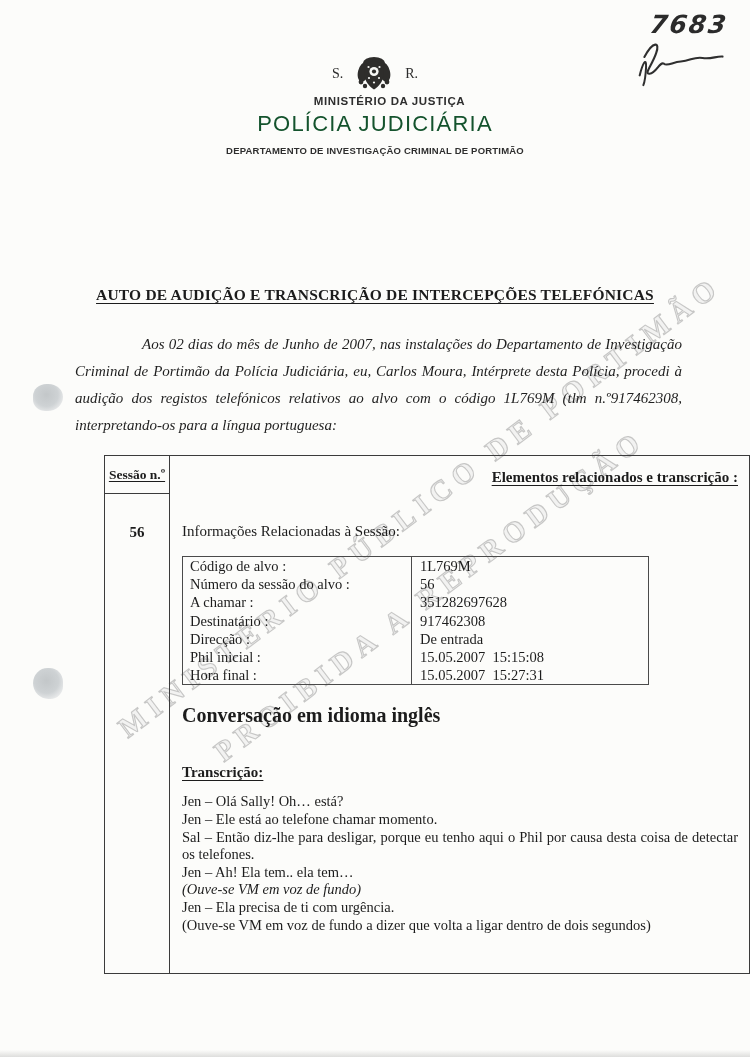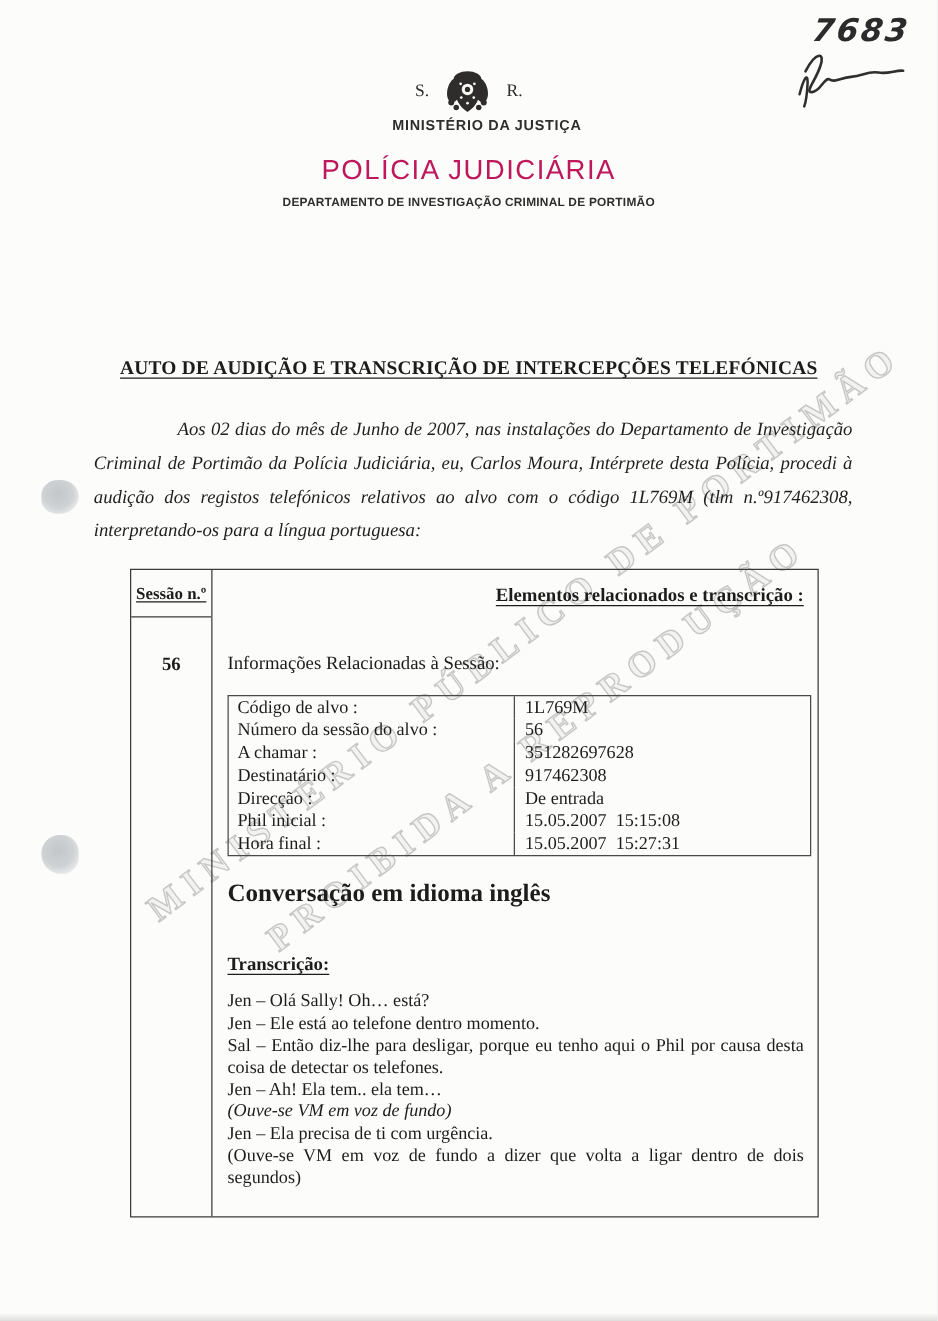--- a/index.html
+++ b/index.html
@@ -14,21 +14,21 @@
     font-family:"DejaVu Sans", sans-serif; font-style:italic; font-weight:bold;
     font-size:25px; letter-spacing:2px; color:#2b2b2b; transform:rotate(4deg) skewX(-8deg);
     padding-left:22px;
   }
   .hw-scribble { position:absolute; left:0; top:28px; }
   
   .header { position:absolute; left:0; top:55px; width:100%; text-align:center; z-index:2; }
   .sr-row { display:flex; align-items:center; justify-content:center; gap:13px; height:38px; }
   .sr-letter { font-family:"Liberation Serif", serif; font-size:14px; color:#2c2c2c; }
   .ministry { margin-top:2px; font-family:"Liberation Sans", sans-serif; font-weight:bold; font-size:11.5px; letter-spacing:0.6px; color:#2e2e2e;padding-left:29px; }
-  .org { margin-top:16px; font-family:"Liberation Sans", sans-serif; font-weight:400; font-size:22px; letter-spacing:1.2px; color:#be185d; }
+  .org { margin-top:4px; font-family:"Liberation Sans", sans-serif; font-weight:400; font-size:22px; letter-spacing:1.2px; color:#14532d; }
   .dept { margin-top:8px; font-family:"Liberation Sans", sans-serif; font-weight:bold; font-size:9.5px; letter-spacing:0.2px; color:#2e2e2e; }
   
   .case-info { position:absolute; right:68px; top:180px; text-align:right; font-weight:bold; font-size:15px; line-height:19.5px; color:#151515; z-index:2; }
   
   .doc-title {
     position:absolute; left:0; top:286px; width:100%; text-align:center;
     font-weight:bold; font-size:15.5px; letter-spacing:0.2px;
     text-decoration:underline; text-underline-offset:3px; z-index:2;
   }
   
@@ -51,21 +51,21 @@
   
   .blob { position:absolute; z-index:3; }
   .blob-1 { left:33px; top:384px; width:30px; height:27px; border-radius:48% 52% 55% 45%;
     background:radial-gradient(circle at 45% 40%, #c3c7c9 0%, #ced2d4 50%, #e3e5e6 72%, rgba(250,250,250,0) 100%); }
   .blob-2 { left:33px; top:668px; width:30px; height:31px; border-radius:52% 48% 45% 55%;
     background:radial-gradient(circle at 45% 42%, #c3c7c9 0%, #ced2d4 50%, #e3e5e6 72%, rgba(250,250,250,0) 100%); }
   .scan-bottom { position:absolute; left:0; right:0; bottom:0; height:7px; z-index:3;
     background:linear-gradient(to bottom, rgba(255,255,255,0), rgba(175,175,175,0.4)); }
   
   .session-table {
-    position:absolute; left:104px; top:455px; width:551px; height:519px;
+    position:absolute; left:104px; top:455px; width:646px; height:519px;
     border:1.6px solid #3b3b3b; box-sizing:border-box; display:flex; z-index:2;
     font-size:15px;
   }
   .col-session { width:64px; flex:none; border-right:1.6px solid #3b3b3b; display:flex; flex-direction:column; }
   .session-header-cell { height:37px; border-bottom:1.6px solid #3b3b3b; display:flex; align-items:center; justify-content:center; }
   .session-header-cell span { font-weight:bold; font-size:13.5px; text-decoration:underline; text-underline-offset:2px; }
   .session-number { margin-top:30px; text-align:center; font-weight:bold; font-size:15px; }
   .col-content { flex:1; padding:0 11px 0 12px; overflow:hidden; }
   .elements-header { margin-top:13px; text-align:right; font-weight:bold; font-size:15px; text-decoration:underline; text-underline-offset:3px; }
   .info-heading { margin-top:37px; font-size:15px; }
@@ -162,21 +162,21 @@
         <div class="dt-value">15.05.2007  15:15:08</div>
         <div class="dt-label">Hora final :</div>
         <div class="dt-value">15.05.2007  15:27:31</div>
       </div>
 
       <div class="language-note">Conversação em idioma inglês</div>
       <div class="transcript-heading">Transcrição:</div>
 
       <div class="transcript">
         <div class="t-line">Jen – Olá Sally! Oh… está?</div>
-        <div class="t-line">Jen – Ele está ao telefone dentro momento.</div>
+        <div class="t-line">Jen – Ele está ao telefone chamar momento.</div>
         <div class="t-line justify">Sal – Então diz-lhe para desligar, porque eu tenho aqui o Phil por causa desta coisa de detectar os telefones.</div>
         <div class="t-line">Jen – Ah! Ela tem.. ela tem…</div>
         <div class="t-line italic">(Ouve-se VM em voz de fundo)</div>
         <div class="t-line">Jen – Ela precisa de ti com urgência.</div>
         <div class="t-line justify">(Ouve-se VM em voz de fundo a dizer que volta a ligar dentro de dois segundos)</div>
       </div>
     </div>
   </div>
 
 </div>

